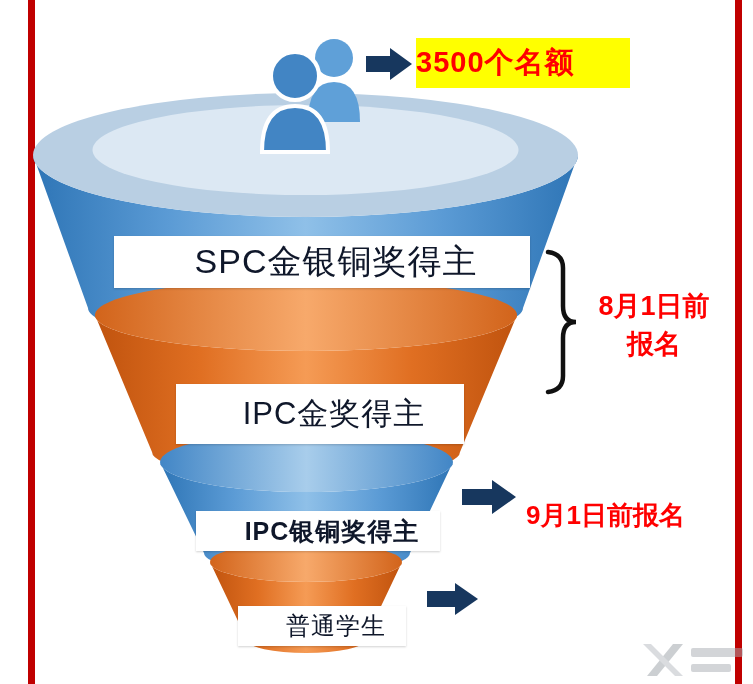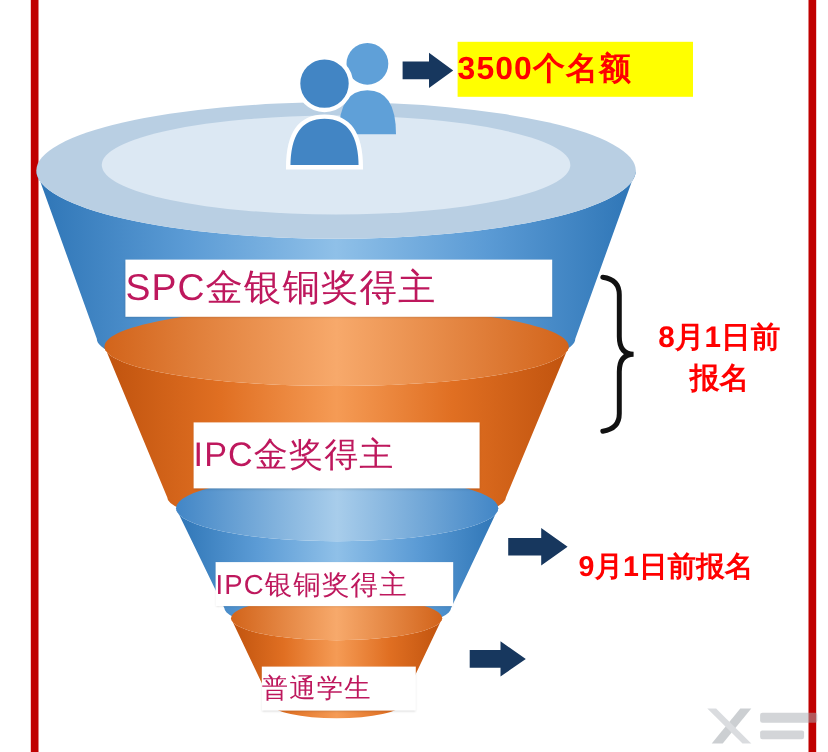--- a/index.html
+++ b/index.html
@@ -6,27 +6,27 @@
   body{
     width:753px;height:684px;position:relative;background:#ffffff;overflow:hidden;
     font-family:"Liberation Sans","DejaVu Sans",sans-serif;
   }
   .stage{position:absolute;inset:0;width:753px;height:684px;}
   .sidebar-red{position:absolute;top:0;width:7px;height:684px;background:#c00000;}
   .sidebar-red.left{left:28px;}
   .sidebar-red.right{left:735px;}
   svg.diagram{position:absolute;left:0;top:0;}
   .tier-label{
-    position:absolute;background:#ffffff;display:flex;align-items:center;justify-content:flex-start;
-    color:#be185d;box-shadow:0 1px 2px rgba(0,0,0,.18);
-    font-weight:500;letter-spacing:1px;white-space:nowrap;
+    position:absolute;background:#ffffff;display:flex;align-items:center;justify-content:center;
+    color:#0f172a;box-shadow:0 1px 2px rgba(0,0,0,.18);
+    font-weight:500;letter-spacing:1px;white-space:nowrap;padding-left:28px;
   }
   .tier-label.t1{left:114px;top:236px;width:388px;height:52px;font-size:34px;}
   .tier-label.t2{left:176px;top:384px;width:260px;height:60px;font-size:31px;}
-  .tier-label.t3{left:196px;top:511px;width:216px;height:40px;font-size:25px;}
+  .tier-label.t3{left:196px;top:511px;width:216px;height:40px;font-size:25px;font-weight:bold;}
   .tier-label.t4{left:238px;top:606px;width:140px;height:40px;font-size:24px;}
   .quota-box{
     position:absolute;left:416px;top:38px;width:214px;height:50px;background:#ffff00;
     display:flex;align-items:center;justify-content:flex-start;
     color:#ff0000;font-size:29px;font-weight:bold;letter-spacing:1px;
   }
   .note{position:absolute;color:#ff0000;font-weight:bold;}
   .note.round1{left:586px;top:288px;width:136px;font-size:27px;line-height:1.4;text-align:center;}
   .note.round2{left:526px;top:498px;width:210px;font-size:26px;white-space:nowrap;}
   .note.round3{left:474px;top:577px;width:274px;font-size:23px;line-height:1.4;}

